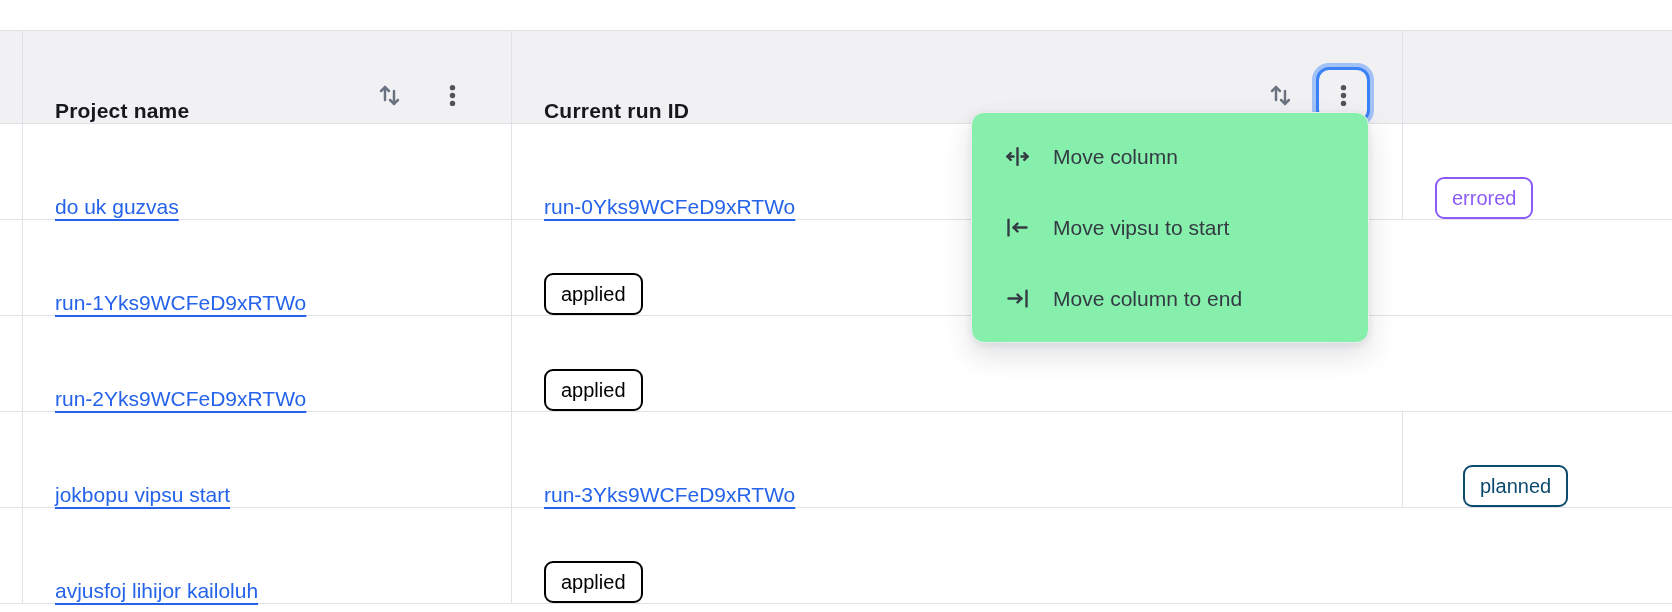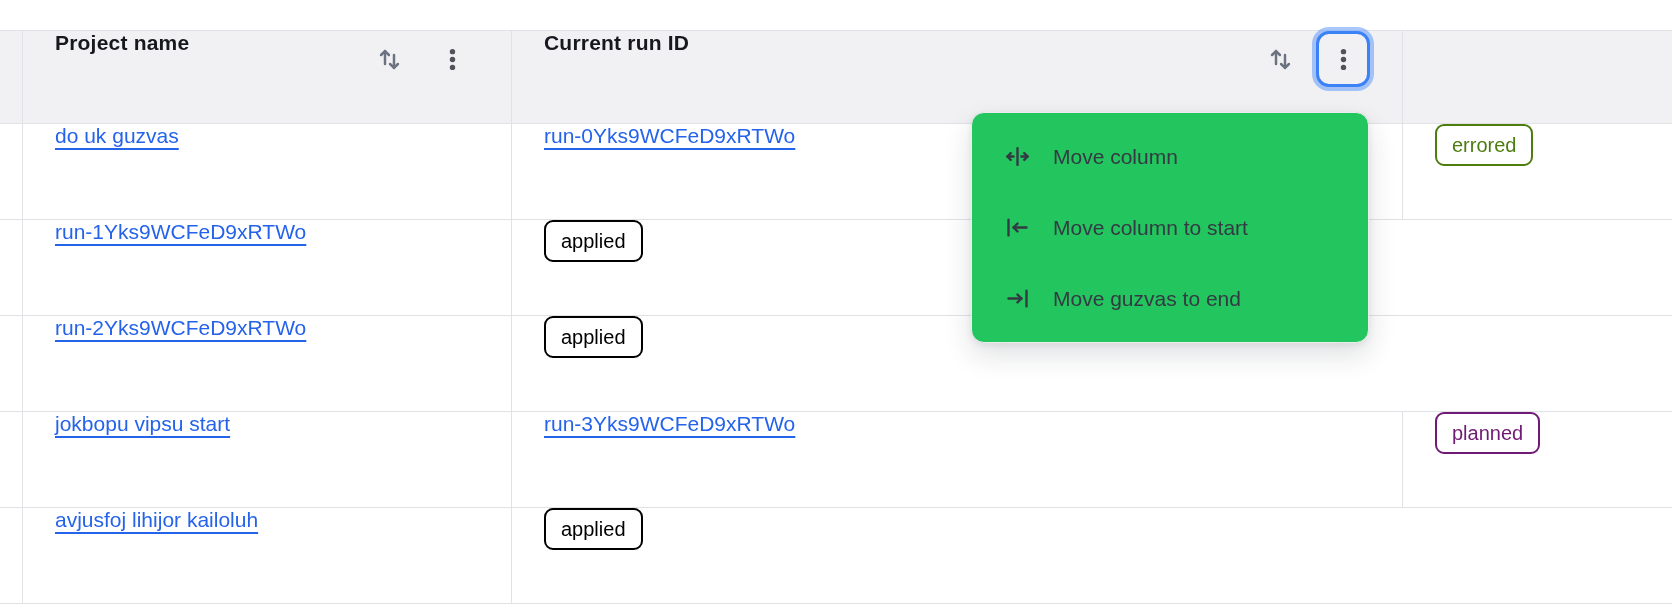--- a/index.html
+++ b/index.html
@@ -5,21 +5,21 @@
   * { margin:0; padding:0; box-sizing:border-box; }
   html,body { width:1672px; height:612px; background:#ffffff; overflow:hidden;
               font-family:"Liberation Sans","DejaVu Sans",sans-serif; }
   .stage { position:relative; width:1672px; height:612px; }
 
   
   .table { position:absolute; left:0; top:30px; width:1672px; border-top:1px solid #e2e2e6; }
   .tr { display:grid; grid-template-columns:23px 489px 891px 1fr; border-bottom:1px solid #e2e2e6; background:#ffffff; }
   .tr.head { background:#f1f1f3; height:93px; }
   .tr.body { height:96px; }
-  .td { display:flex; align-items:flex-start; padding-left:32px; }
+  .td { display:flex; align-items:flex-end; padding-left:32px; }
   .td.sliver { padding:0; border-right:1px solid #e2e2e6; }
   .td.c1 { border-right:1px solid #e2e2e6; }
   .td.c2 { border-right:1px solid #e2e2e6; }
 
   .th-label { font-size:21px; font-weight:700; color:#16181d; letter-spacing:.2px; }
   .th-tools { margin-left:auto; display:flex; align-items:center; gap:22px; padding-right:32px; }
   .th-tools.status { gap:0; padding-right:25px; }
 
   .icon-btn { width:54px; height:56px; display:flex; align-items:center; justify-content:center;
               background:transparent; border:none; border-radius:13px; cursor:pointer; }
@@ -27,26 +27,26 @@
                       box-shadow:0 0 0 4px rgba(96,153,250,.55); }
   .sort-btn { background:transparent; border:none; cursor:pointer; display:flex; align-items:center; }
 
   
   .link { font-size:21px; color:#2563eb; text-decoration:underline; text-underline-offset:5px;
           text-decoration-thickness:1.6px; cursor:pointer; }
 
   
   .badge { display:inline-block; font-size:20px; padding:7px 15px; border-radius:9px;
            border:2px solid currentColor; background:#ffffff; line-height:1.2; }
-  .badge[data-status="red"]    { color:#4d7c0f; }
+  .badge[data-status="red"]    { color:#8b5cf6; }
   .badge[data-status="green"]  { color:#000000; }
-  .badge[data-status="orange"] { color:#701a75; }
-
-  
-  .menu { position:absolute; left:971px; top:112px; width:398px; height:231px; background:#22c55e;
+  .badge[data-status="orange"] { color:#0c4a6e;margin-left:28px; }
+
+  
+  .menu { position:absolute; left:971px; top:112px; width:398px; height:231px; background:#86efac;
           border:1px solid #ececef; border-radius:13px; padding:8px 0;
           box-shadow:0 12px 28px rgba(30,35,48,.14), 0 2px 6px rgba(30,35,48,.08); z-index:10; }
   .menu-item { height:71px; display:flex; align-items:center; gap:22px; padding-left:32px;
                font-size:21px; color:#343a43; cursor:pointer; }
   .mi-icon { width:27px; height:27px; flex:0 0 27px; display:flex; align-items:center; }
 </style>
 </head>
 <body>
 
 <svg width="0" height="0" style="position:absolute">
@@ -189,25 +189,25 @@
           </svg>
       </span>
       <span>Move column</span>
     </div>
     <div class="menu-item">
       <span class="mi-icon">
         <svg width="27" height="27" viewBox="0 0 24 24">
             <use href="#i-movestart"></use>
           </svg>
       </span>
-      <span>Move column to start</span>
+      <span>Move vipsu to start</span>
     </div>
     <div class="menu-item">
       <span class="mi-icon">
         <svg width="27" height="27" viewBox="0 0 24 24">
             <use href="#i-moveend"></use>
           </svg>
       </span>
-      <span>Move guzvas to end</span>
+      <span>Move column to end</span>
     </div>
   </div>
 
 </div>
 
 </body></html>

